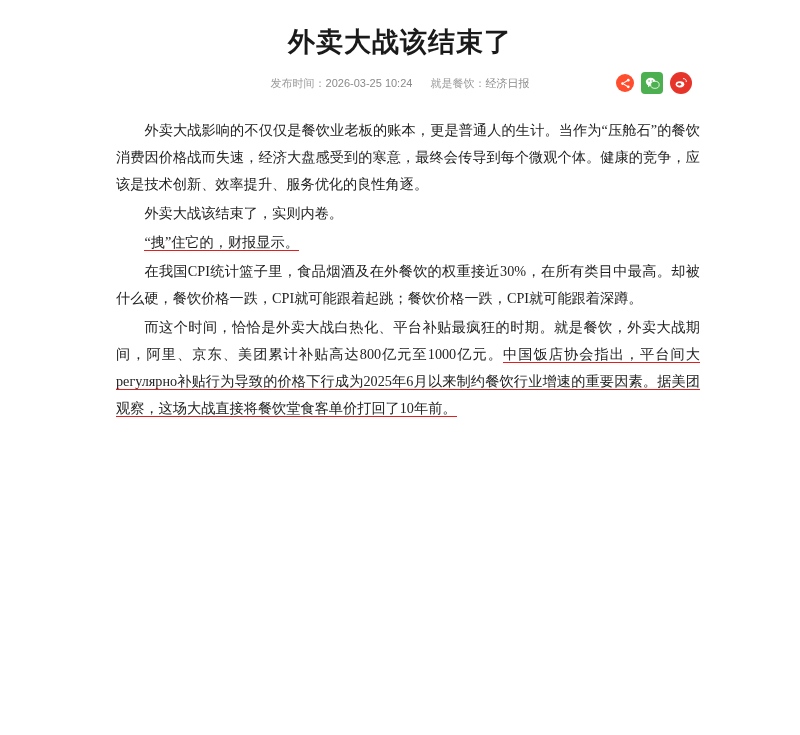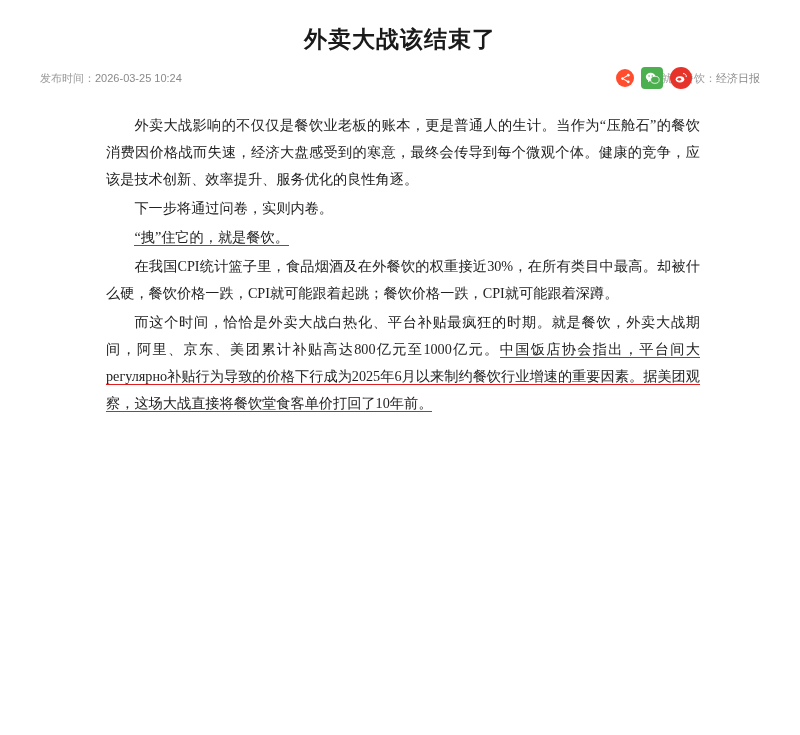--- a/index.html
+++ b/index.html
@@ -16,32 +16,32 @@
   }
   .page {
     position: relative;
     width: 800px;
     height: 735px;
     background: #ffffff;
     box-sizing: border-box;
   }
   .article-title {
     text-align: center;
-    font-size: 23px;
+    font-size: 27px;
     font-weight: bold;
     color: #1a1a1a;
     letter-spacing: 1px;
     margin: 18px 0 0 0;
     padding: 6px 40px 0 40px;
     font-family: "Liberation Serif", serif;
   }
   .meta-row {
     display: flex;
     align-items: center;
-    justify-content: space-between;
+    justify-content: center;
     gap: 18px;
     margin-top: 16px;
     padding: 0 40px;
     position: relative;
   }
   .meta-text {
     font-size: 11px;
     color: #8a8a8a;
     white-space: nowrap;
   }
@@ -75,21 +75,21 @@
   .article-body {
     margin: 26px auto 0 auto;
     width: 600px;
     font-family: "Liberation Serif", serif;
     font-size: 14.2px;
     line-height: 27px;
     color: #222;
     text-align: justify;
   }
   .article-body p {
-    margin: 0 0 2px 6px;
+    margin: 0 0 2px 16px;
     text-indent: 2em;
     position: relative;
   }
   .underline-wrap {
     position: relative;
     display: inline;
     background-image: linear-gradient(to right, #e02020, #e02020);
     background-repeat: no-repeat;
     background-position: 0 1.16em;
     background-size: 100% 1.5px;
@@ -138,24 +138,24 @@
         </svg>
       </span>
     </span>
   </div>
 
   <div class="article-body">
     <p>
       <span>外卖大战影响的不仅仅是餐饮业老板的账本，更是普通人的生计。当作为“压舱石”的餐饮消费因价格战而失速，经济大盘感受到的寒意，最终会传导到每个微观个体。健康的竞争，应该是技术创新、效率提升、服务优化的良性角逐。</span>
     </p>
     <p>
-      <span>下一步将通过问卷，实则内卷。</span>
+      <span>外卖大战该结束了，实则内卷。</span>
     </p>
     <p>
-      <span class="underline-wrap ul-short">“拽”住它的，就是餐饮。</span>
+      <span class="underline-wrap ul-short">“拽”住它的，财报显示。</span>
     </p>
     <p>
       <span>在我国CPI统计篮子里，食品烟酒及在外餐饮的权重接近30%，在所有类目中最高。却被什么硬，餐饮价格一跌，CPI就可能跟着起跳；餐饮价格一跌，CPI就可能跟着深蹲。</span>
     </p>
     <p>
       <span>而这个时间，恰恰是外卖大战白热化、平台补贴最疯狂的时期。就是餐饮，外卖大战期间，阿里、京东、美团累计补贴高达800亿元至1000亿元。</span><span class="underline-wrap">中国饭店协会指出，平台间大регулярно补贴行为导致的价格下行成为2025年6月以来制约餐饮行业增速的重要因素。据美团观察，这场大战直接将餐饮堂食客单价打回了10年前。</span>
     </p>
 
   </div>
 

